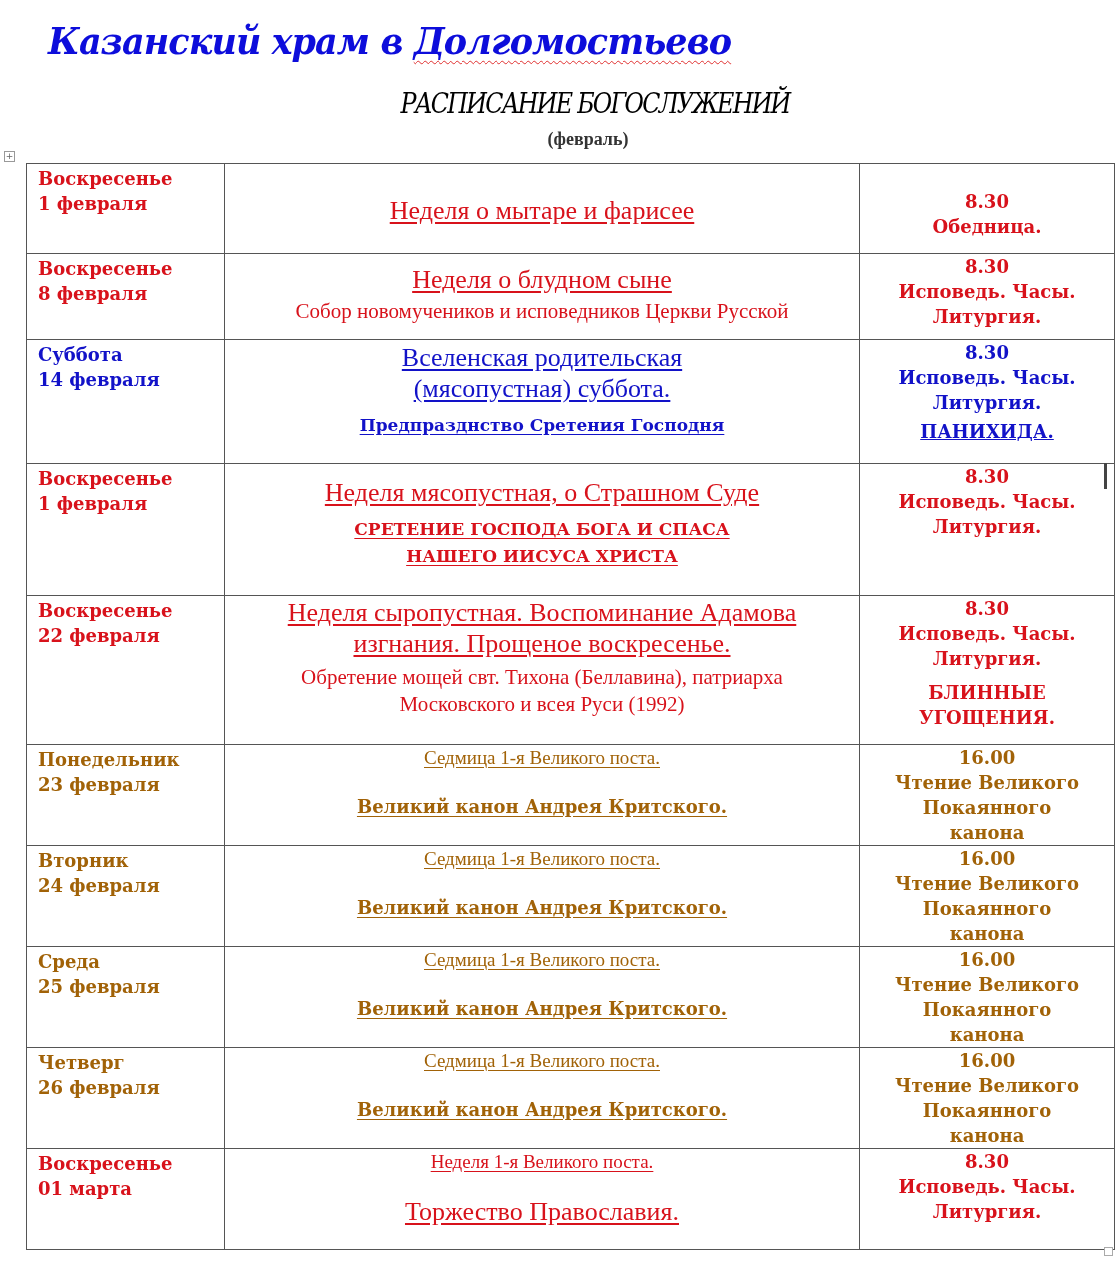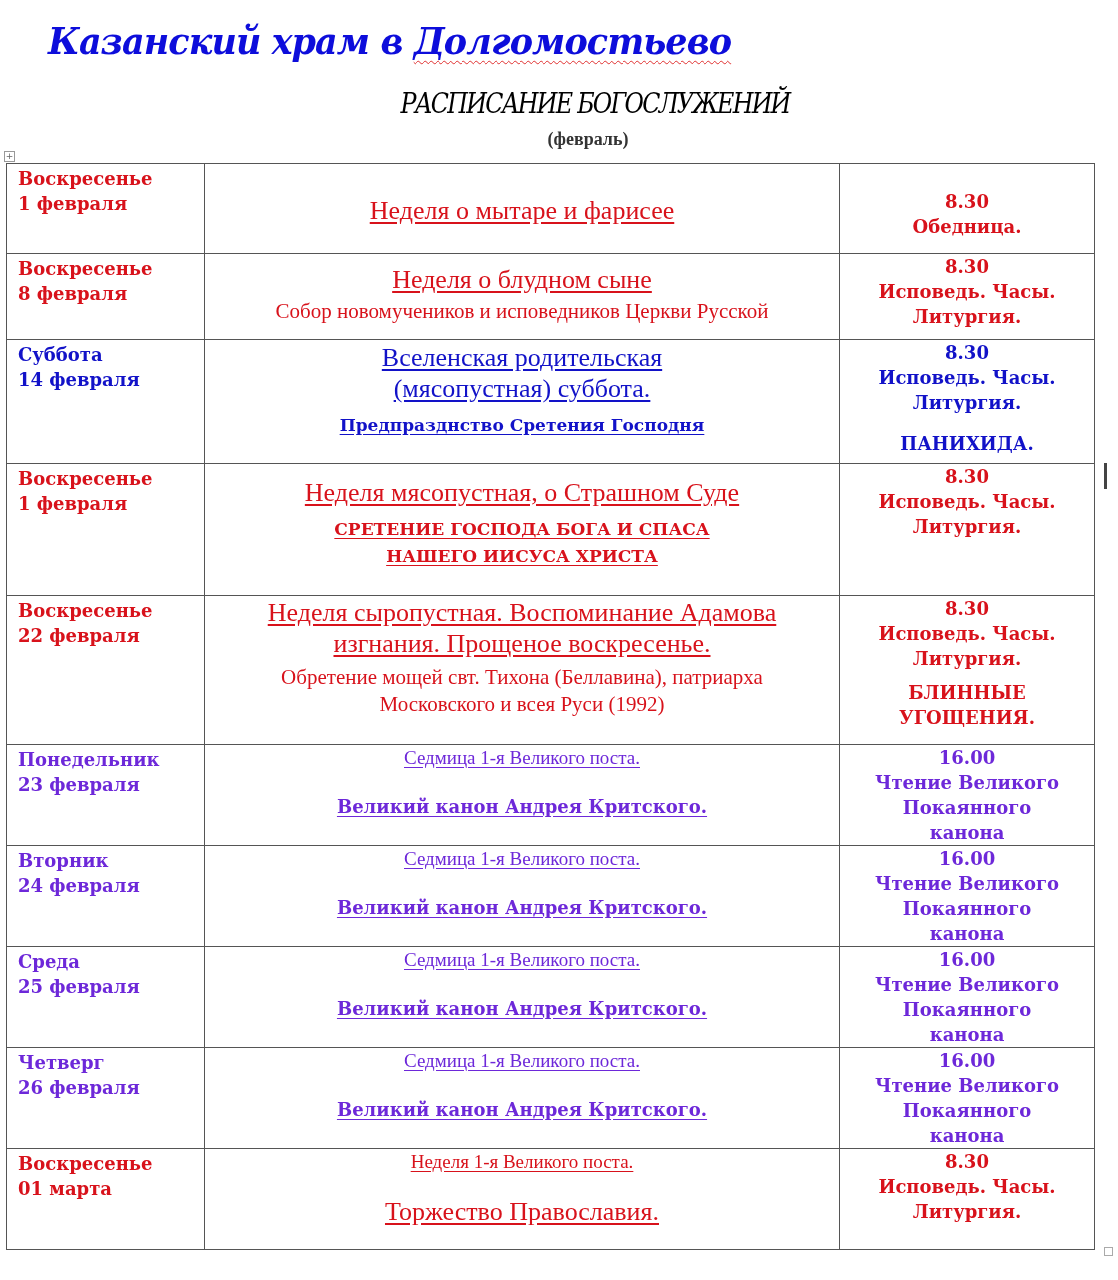--- a/index.html
+++ b/index.html
@@ -5,29 +5,29 @@
   html, body { margin:0; padding:0; background:#ffffff; }
   body { width:1118px; height:1280px; position:relative; overflow:hidden; font-family:"DejaVu Serif", serif; }
   .church-title { position:absolute; left:48px; top:18px; font-family:"DejaVu Serif", serif; font-style:italic; font-weight:bold; font-size:38px; color:#0d0ddb; letter-spacing:-1px; white-space:nowrap; transform:scaleX(0.92); transform-origin:left top; }
   .church-title .squiggle { text-decoration: underline wavy #e03030; text-decoration-thickness:1px; text-underline-offset:6px; }
   .doc-title { position:absolute; left:0; width:1190px; top:88px; text-align:center; font-family:"DejaVu Serif", serif; font-style:italic; font-size:27px; color:#000; letter-spacing:-2px; transform:scaleX(0.88); transform-origin:center top; white-space:nowrap; }
   .doc-subtitle { position:absolute; left:0; width:1176px; top:129px; text-align:center; font-family:"Liberation Serif", serif; font-weight:bold; font-size:18px; color:#333; }
   .move-handle { position:absolute; left:4px; top:151px; width:9px; height:9px; border:1px solid #999; font-size:9px; line-height:9px; text-align:center; color:#666; font-family:"DejaVu Sans", sans-serif; background:#fff; }
   .resize-handle { position:absolute; left:1104px; top:1247px; width:7px; height:7px; border:1px solid #aaa; background:#fff; }
   .cursor-bar { position:absolute; left:1104px; top:463px; width:3px; height:26px; background:#444; }
 
-  table.schedule { position:absolute; left:6px; top:163px; width:1088px; border-collapse:collapse; table-layout:fixed; }
+  table.schedule { position:absolute; left:26px; top:163px; width:1088px; border-collapse:collapse; table-layout:fixed; }
   table.schedule td { border:1px solid #555; vertical-align:top; padding:0; }
   col.c1 { width:198px; } col.c2 { width:635px; } col.c3 { width:255px; }
 
   .day { padding:2px 0 0 11px; font-family:"DejaVu Serif", serif; font-weight:bold; font-size:18px; line-height:25px; white-space:pre-line; }
   .mid { text-align:center; font-family:"Liberation Serif", serif; }
   .svc { text-align:center; font-family:"DejaVu Serif", serif; font-weight:bold; font-size:18px; line-height:25px; }
   .u { text-decoration:underline; text-underline-offset:3px; }
-  .red { color:#d8121b; } .blue { color:#1212c8; } .black { color:#6d28d9; }
+  .red { color:#d8121b; } .blue { color:#1212c8; } .black { color:#a16207; }
 
   .feast-big { font-size:26px; line-height:31px; }
   .feast-small { font-size:21px; line-height:27px; }
   .feast-bold { font-family:"DejaVu Serif", serif; font-weight:bold; font-size:17px; line-height:27px; }
   .week-small { font-family:"Liberation Serif", serif; font-size:19px; line-height:24px; }
   .canon { font-family:"DejaVu Serif", serif; font-weight:bold; font-size:18px; line-height:24px; }
 </style>
 </head>
 <body>
 
@@ -89,21 +89,21 @@
             <div class="u feast-big">Вселенская родительская</div>
             <div class="u feast-big">(мясопустная) суббота.</div>
             <div class="u feast-bold" style="margin-top:8px;">Предпразднство Сретения Господня</div>
           </div>
         </td>
       <td>
           <div class="svc blue">
             <div>8.30</div>
             <div>Исповедь. Часы.</div>
             <div>Литургия.</div>
-            <div style="margin-top:16px;">ПАНИХИДА.</div>
+            <div style="margin-top:4px;text-decoration:underline;">ПАНИХИДА.</div>
           </div>
         </td>
     </tr>
 
     <tr style="height:132px;">
       <td>
           <div class="day red"><div>Воскресенье</div><div>1 февраля</div></div>
         </td>
       <td>
           <div class="mid red" style="padding-top:13px;">

